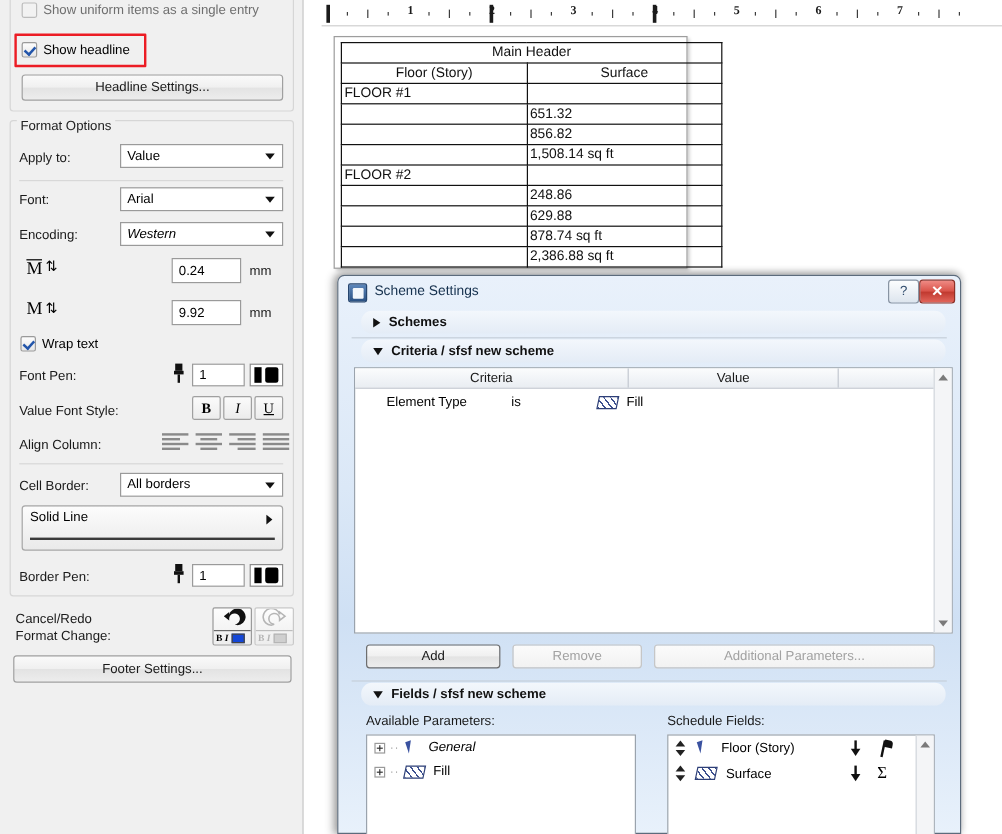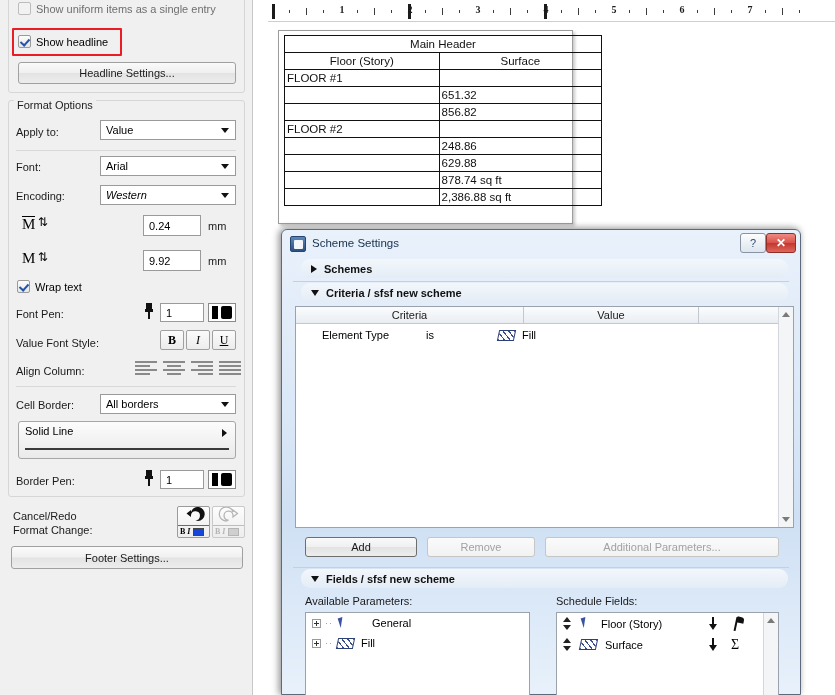--- a/index.html
+++ b/index.html
@@ -568,20 +568,24 @@
             </tr>
             <tr>
               <td class="col1"></td>
               <td class="col2">651.32</td>
             </tr>
             <tr>
               <td class="col1"></td>
               <td class="col2">856.82</td>
             </tr>
             <tr>
+              <td class="col1"></td>
+              <td class="col2">1,508.14 sq ft</td>
+            </tr>
+            <tr>
               <td class="col1">FLOOR #2</td>
               <td class="col2"></td>
             </tr>
             <tr>
               <td class="col1"></td>
               <td class="col2">248.86</td>
             </tr>
             <tr>
               <td class="col1"></td>
               <td class="col2">629.88</td>
@@ -649,21 +653,21 @@
         <span class="tri down"></span>
         <span class="sh-text">Fields / sfsf new scheme</span>
       </div>
 
       <div class="lbl" style="left:20px; top:338px;">Available Parameters:</div>
       <div class="panel-white" style="left:20px; top:355px; width:225px; height:100px;">
         <div class="tree-row">
           <span class="plusbox"></span>
           <span class="dots">··</span>
           <span class="arrow-icon"></span>
-          <span style="margin-left:18px;">General</span>
+          <span style="margin-left:3px;font-style:italic;">General</span>
         </div>
         <div class="tree-row">
           <span class="plusbox"></span>
           <span class="dots">··</span>
           <span class="fill-icon"></span>
           <span style="margin-left:3px;">Fill</span>
         </div>
       </div>
 
       <div class="lbl" style="left:271px; top:338px;">Schedule Fields:</div>

